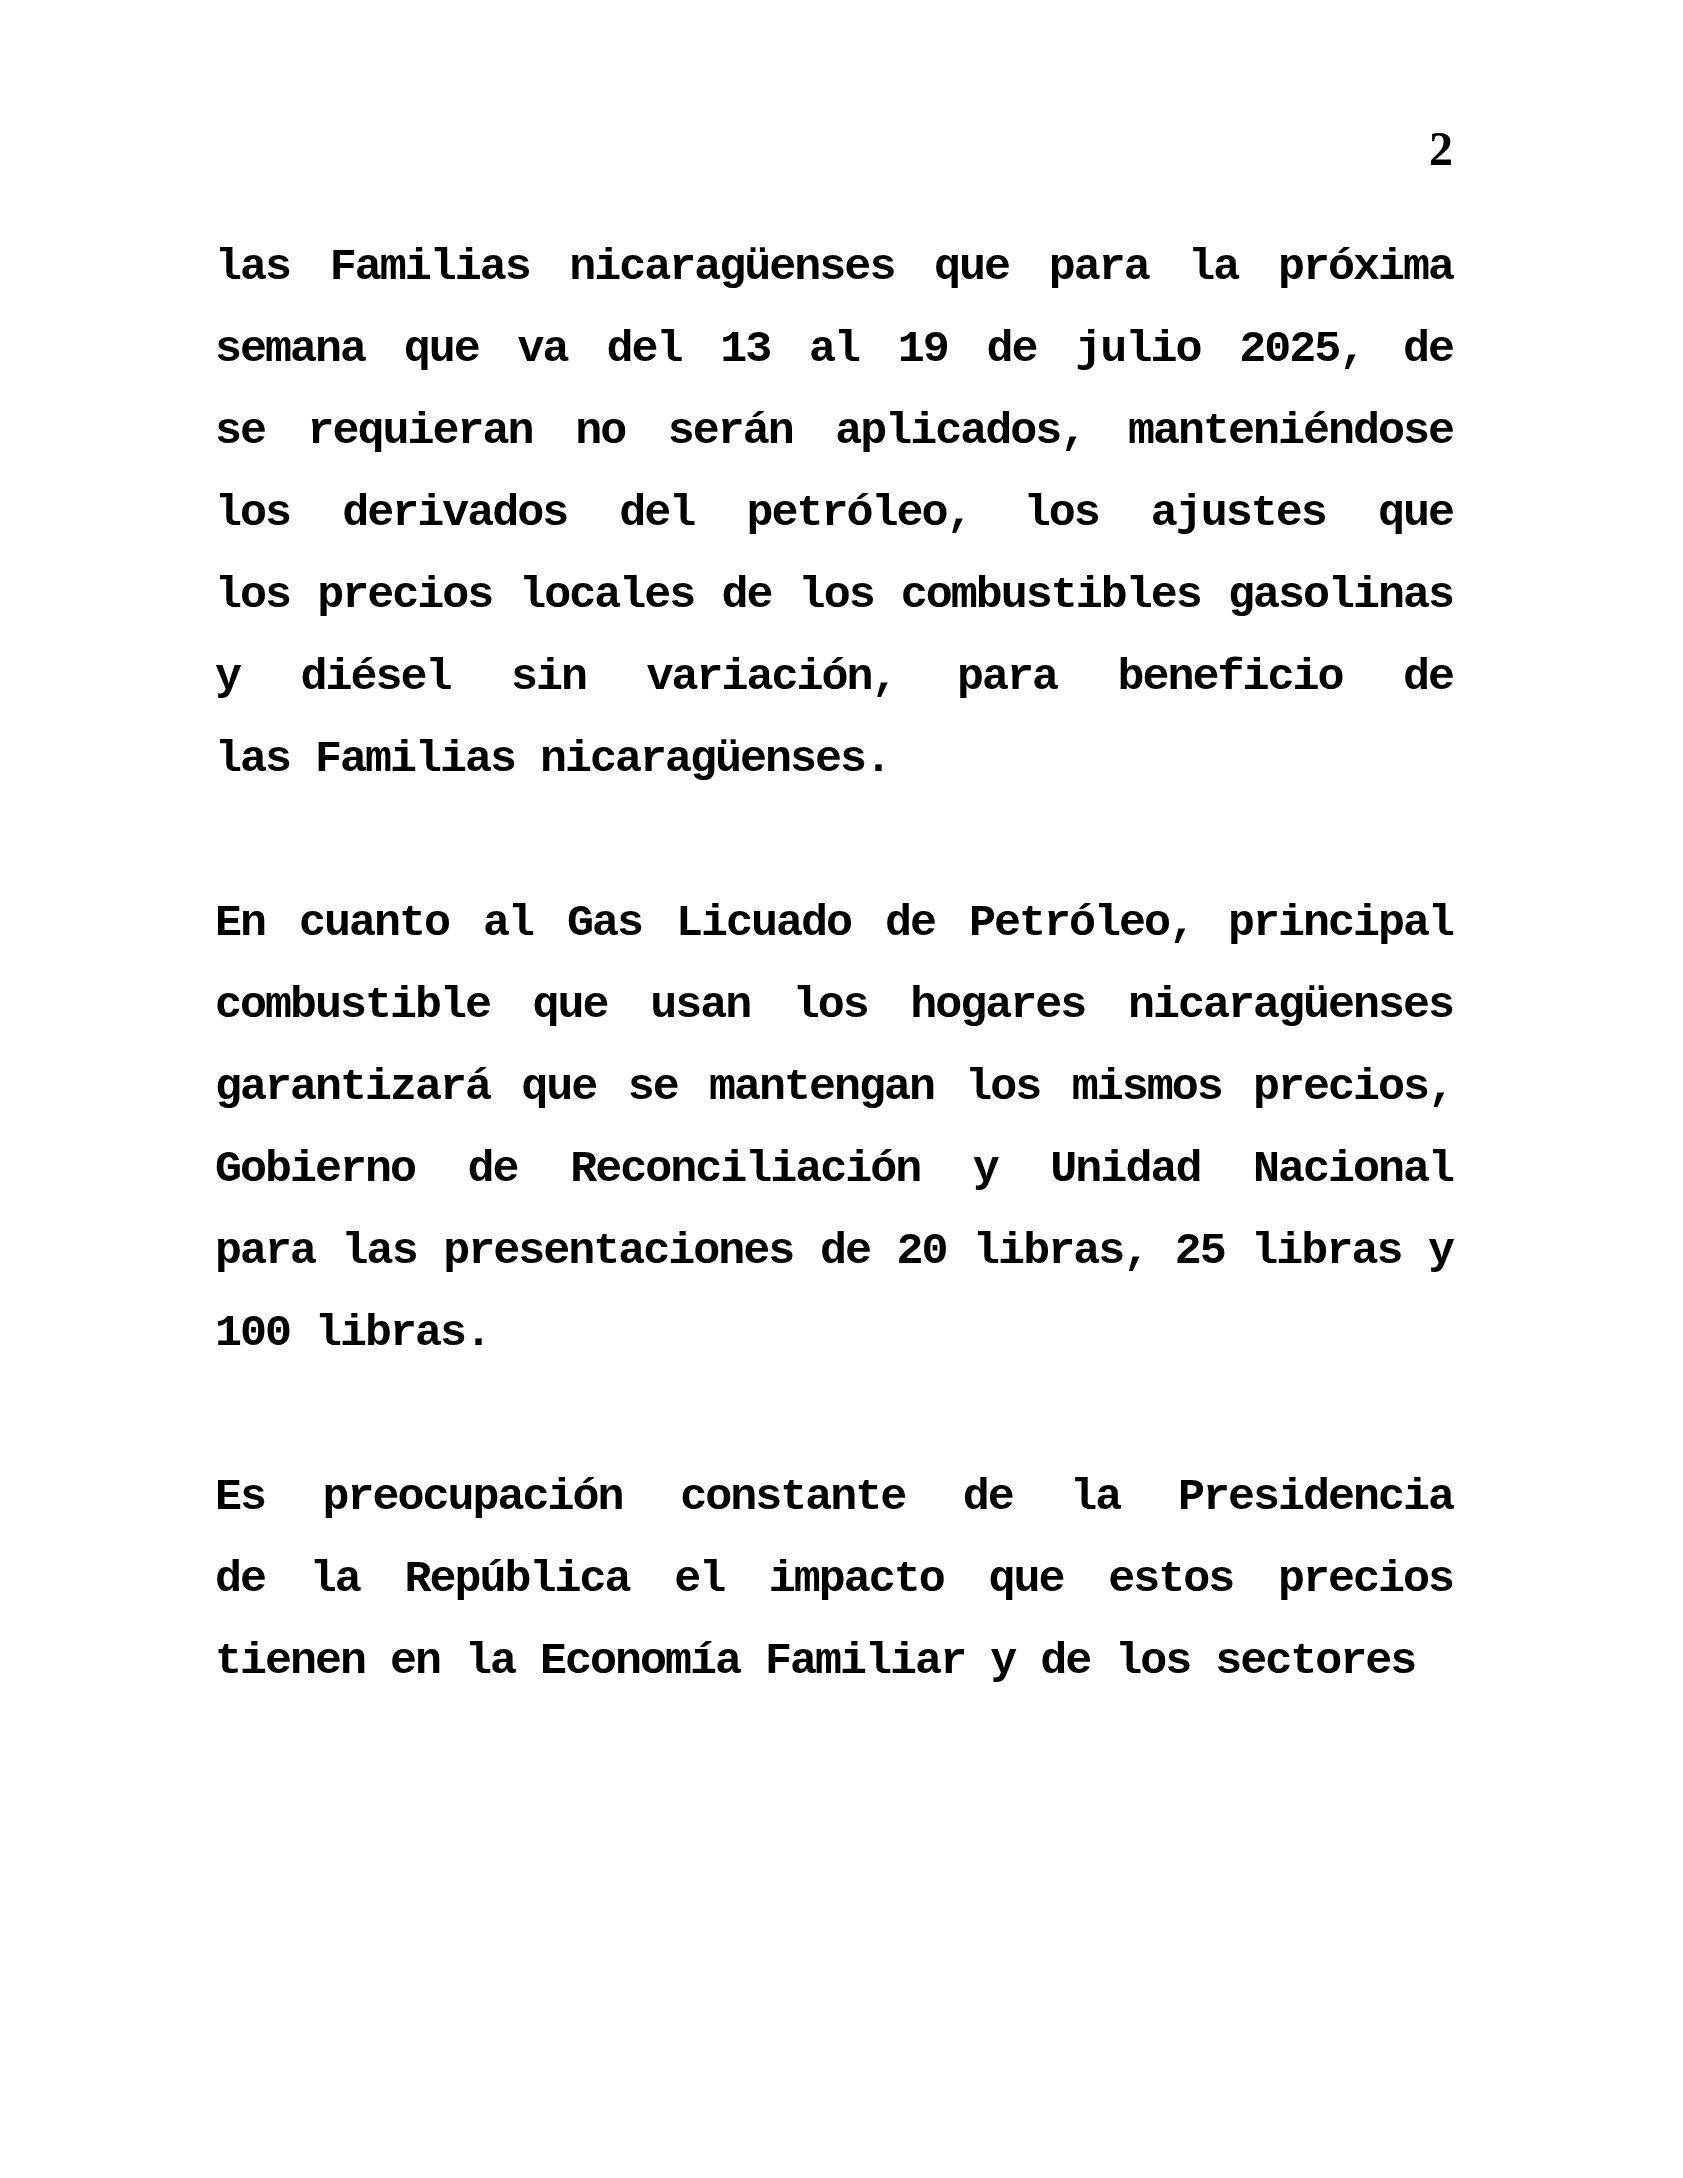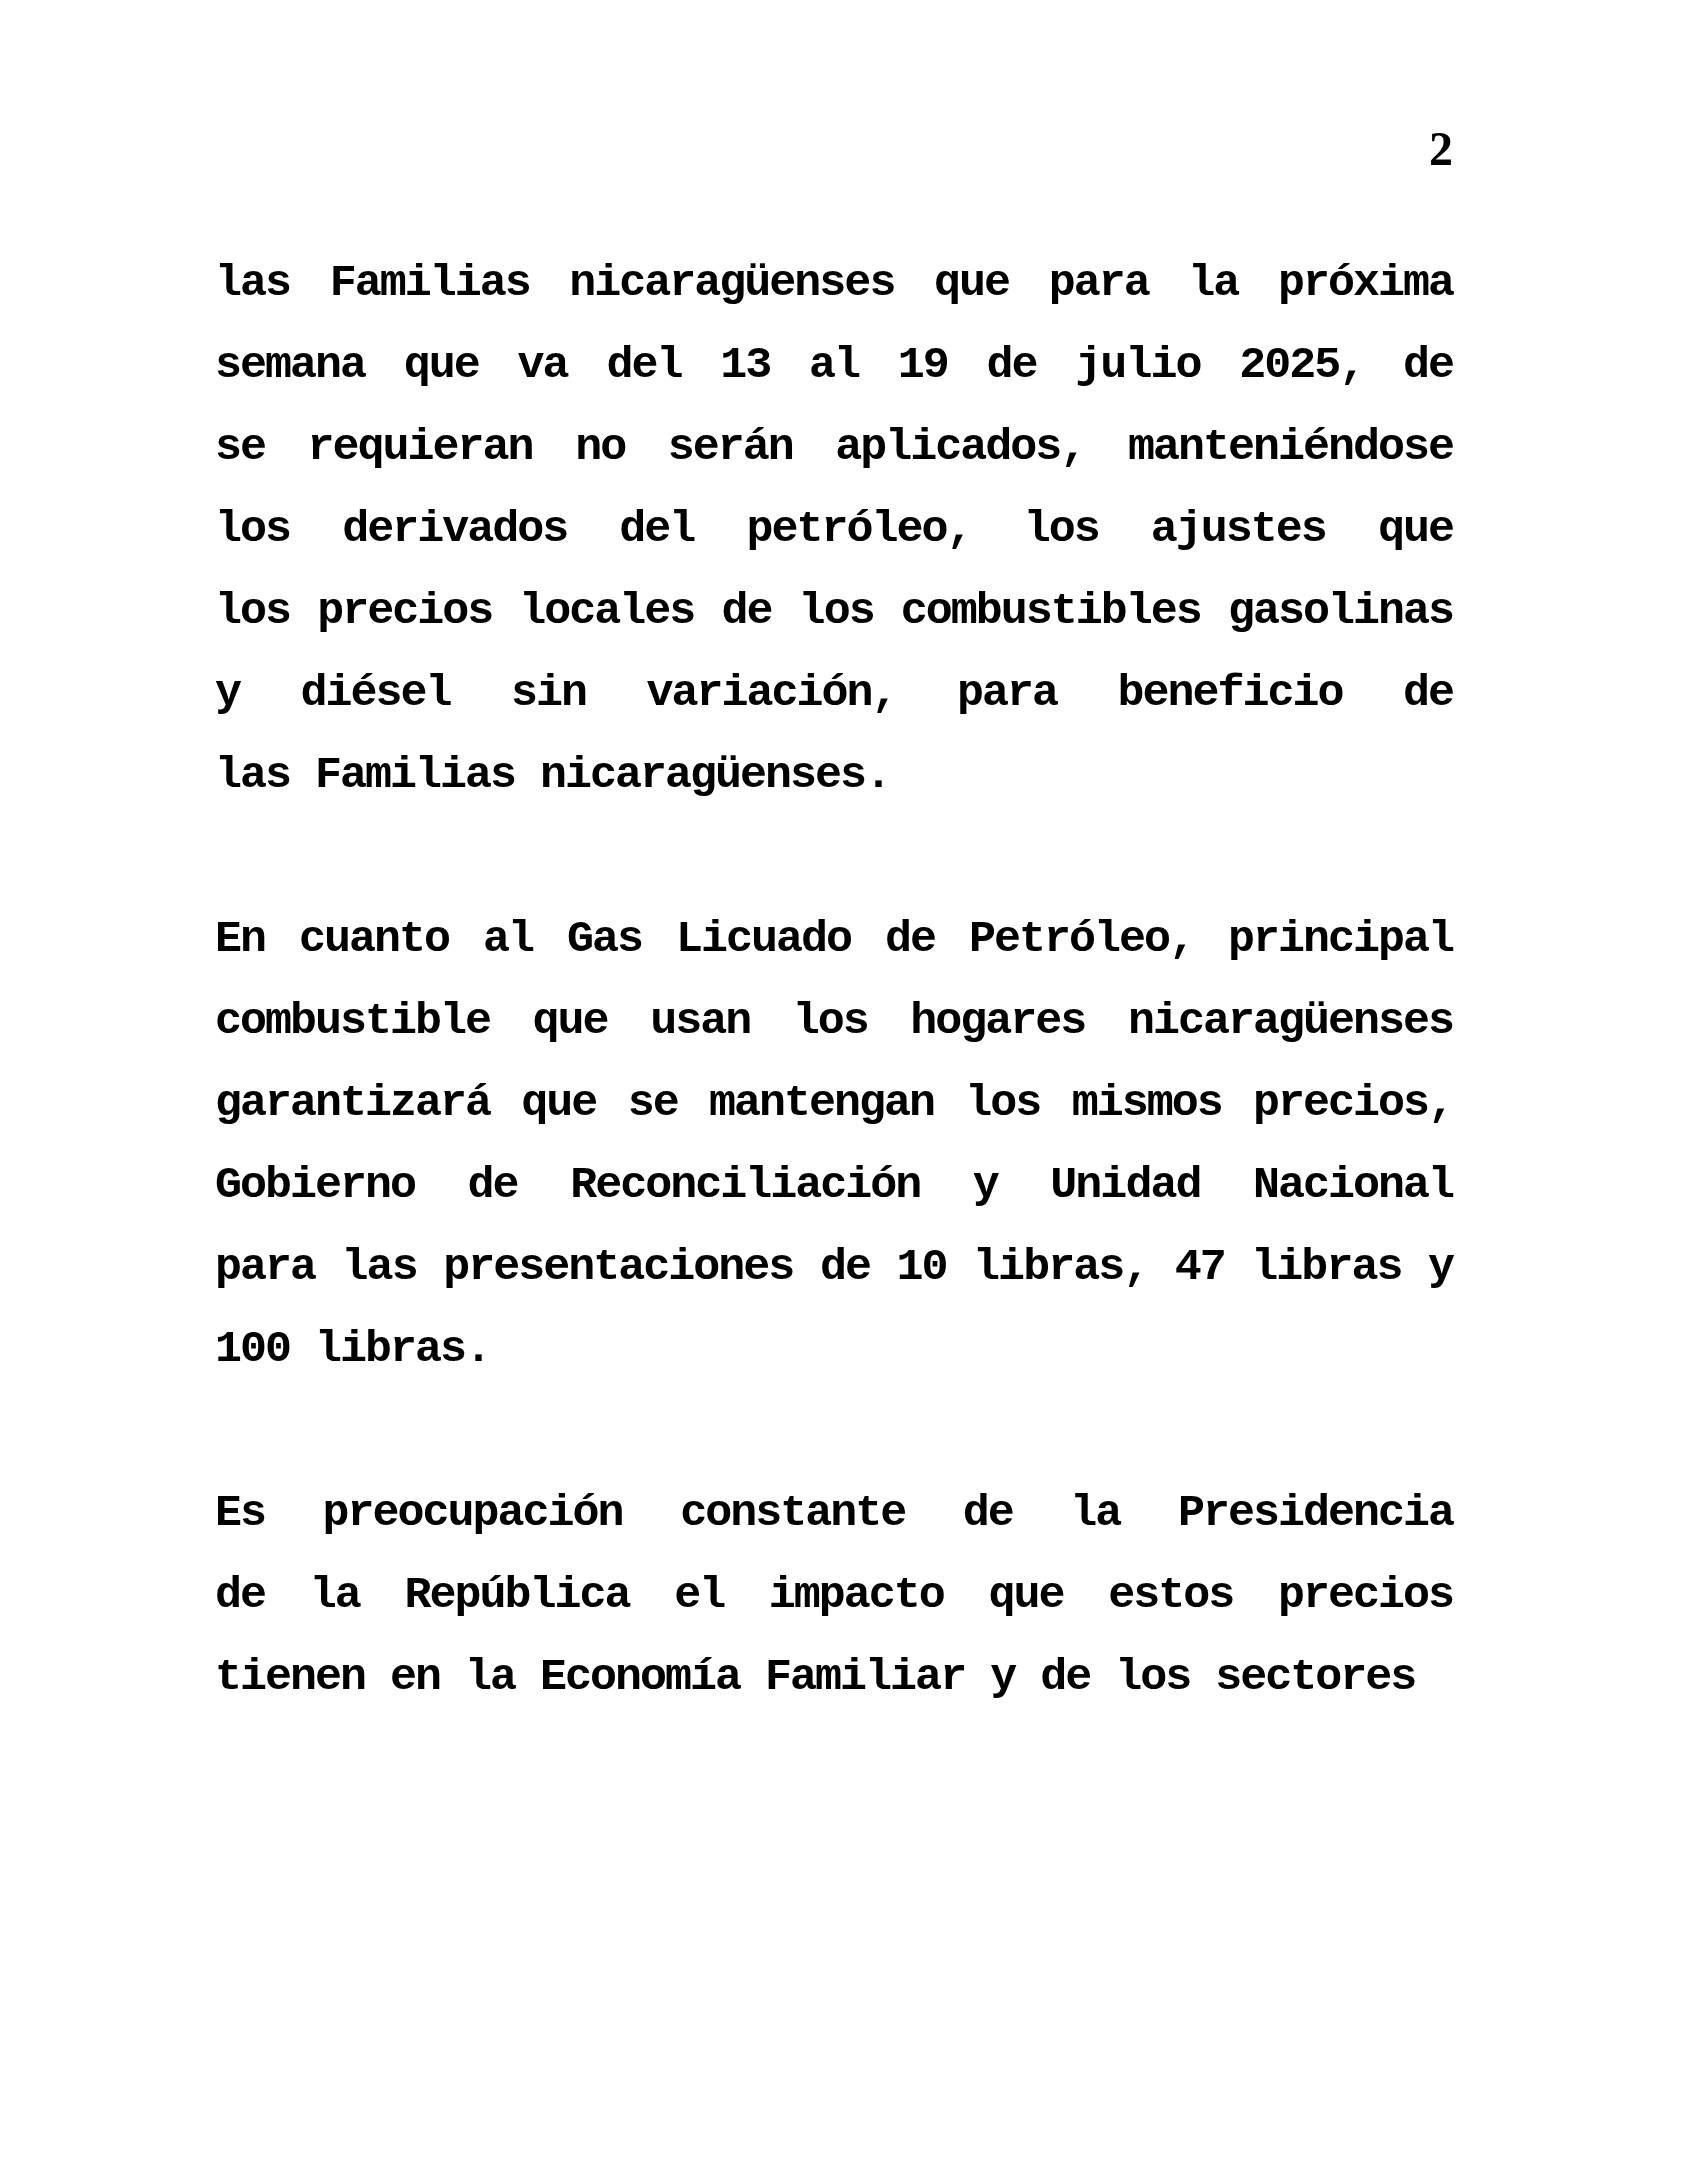--- a/index.html
+++ b/index.html
@@ -22,21 +22,21 @@
     width: 1238px;
     text-align: right;
     font-family: "Liberation Serif", serif;
     font-weight: 700;
     font-size: 48px;
     line-height: 1;
   }
   .docbody {
     position: absolute;
     left: 215px;
-    top: 243px;
+    top: 227px;
     width: 1238px;
     font-family: "Liberation Mono", "DejaVu Sans Mono", monospace;
     font-weight: 700;
     font-size: 45px;
     letter-spacing: -2px;
     line-height: 82px;
   }
   .para {
     margin: 0 0 82px 0;
   }
@@ -69,21 +69,21 @@
       <div class="line j">los precios locales de los combustibles gasolinas</div>
       <div class="line j">y diésel sin variación, para beneficio de</div>
       <div class="line last">las Familias nicaragüenses.</div>
     </div>
 
     <div class="para">
       <div class="line j">En cuanto al Gas Licuado de Petróleo, principal</div>
       <div class="line j">combustible que usan los hogares nicaragüenses</div>
       <div class="line j">garantizará que se mantengan los mismos precios,</div>
       <div class="line j">Gobierno de Reconciliación y Unidad Nacional</div>
-      <div class="line j">para las presentaciones de 10 libras, 47 libras y</div>
+      <div class="line j">para las presentaciones de 20 libras, 25 libras y</div>
       <div class="line last">100 libras.</div>
     </div>
 
     <div class="para">
       <div class="line j">Es preocupación constante de la Presidencia</div>
       <div class="line j">de la República el impacto que estos precios</div>
       <div class="line last">tienen en la Economía Familiar y de los sectores</div>
     </div>
 
   </div>

